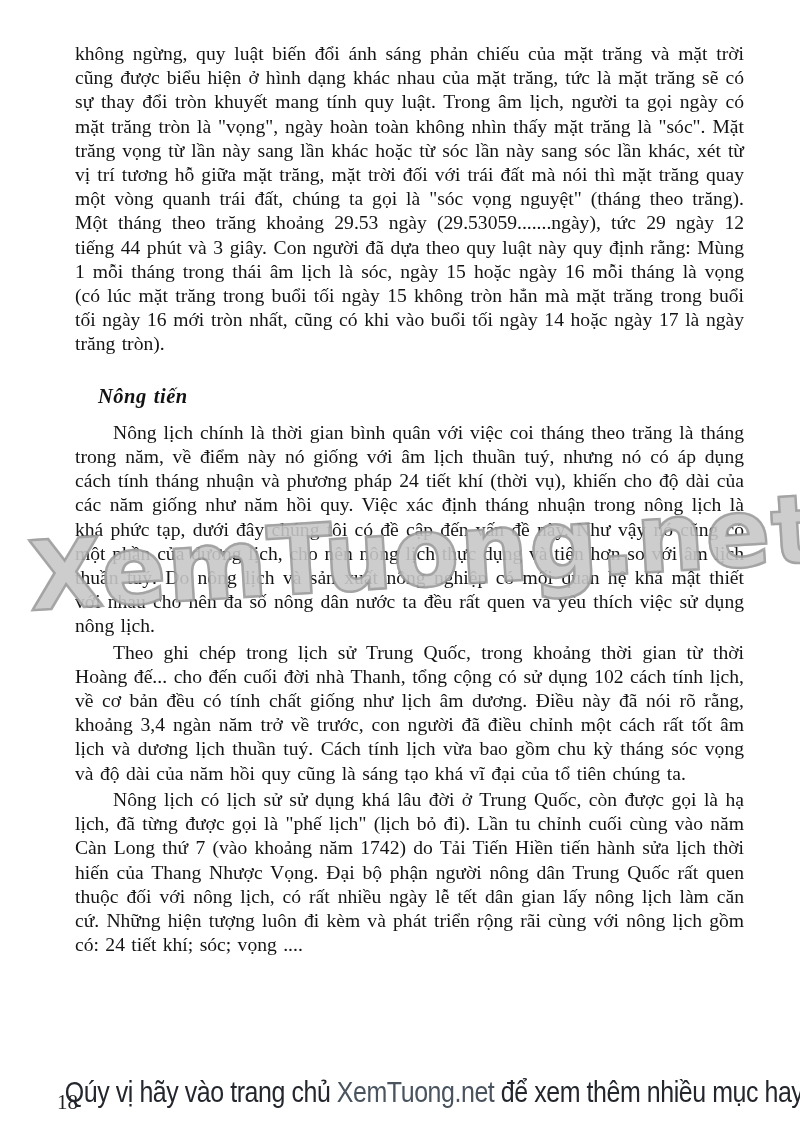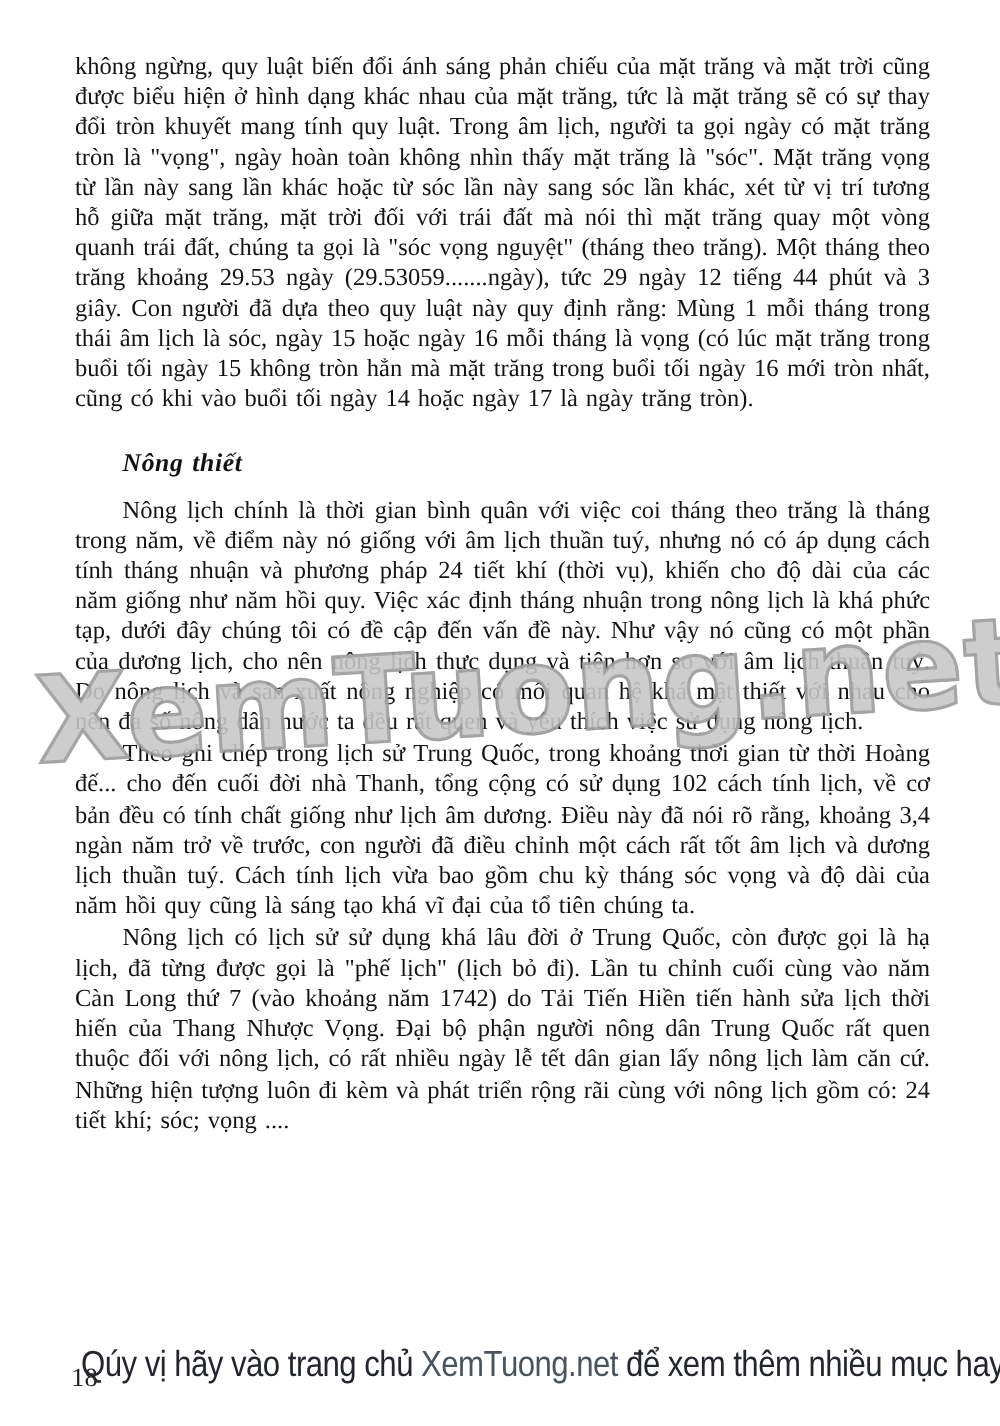--- a/index.html
+++ b/index.html
@@ -23,21 +23,21 @@
     width: 684px;
     font-family: "Liberation Serif", serif;
     font-size: 19.6px;
     line-height: 24.2px;
     color: #141414;
     text-align: justify;
     word-spacing: 1.5px;
     z-index: 1;
   }
   .para {
-    margin: 0 0 2px 0;
+    margin: 0 0 2px 15px;
     text-indent: 38px;
   }
   .para.no-indent { text-indent: 0; }
   .section-heading {
     margin: 27px 0 13px 38px;
     font-size: 20.5px;
     font-weight: bold;
     font-style: italic;
     color: #121212;
     letter-spacing: 0.5px;
@@ -97,21 +97,21 @@
   }
 </style>
 </head>
 <body>
 
 <div class="page">
 
   <div class="body-text">
     <p class="para no-indent">không ngừng, quy luật biến đổi ánh sáng phản chiếu của mặt trăng và mặt trời cũng được biểu hiện ở hình dạng khác nhau của mặt trăng, tức là mặt trăng sẽ có sự thay đổi tròn khuyết mang tính quy luật. Trong âm lịch, người ta gọi ngày có mặt trăng tròn là "vọng", ngày hoàn toàn không nhìn thấy mặt trăng là "sóc". Mặt trăng vọng từ lần này sang lần khác hoặc từ sóc lần này sang sóc lần khác, xét từ vị trí tương hỗ giữa mặt trăng, mặt trời đối với trái đất mà nói thì mặt trăng quay một vòng quanh trái đất,  chúng ta gọi là "sóc vọng nguyệt" (tháng theo trăng). Một tháng theo trăng khoảng 29.53 ngày (29.53059.......ngày), tức 29 ngày 12 tiếng 44 phút và 3 giây. Con người đã dựa theo quy luật này quy định rằng: Mùng 1 mỗi tháng trong thái âm lịch là sóc, ngày 15 hoặc ngày 16 mỗi tháng là vọng (có lúc mặt trăng trong buổi tối ngày 15 không tròn hẳn mà mặt trăng trong buổi tối ngày 16 mới tròn nhất, cũng có khi vào buổi tối ngày 14 hoặc ngày 17 là ngày trăng tròn).</p>
 
-    <h3 class="section-heading">Nông thiết</h3>
+    <h3 class="section-heading">Nông tiến</h3>
 
     <p class="para">Nông lịch chính là thời gian bình quân với việc coi tháng theo trăng là tháng trong năm, về điểm này nó giống với âm lịch thuần tuý, nhưng nó có áp dụng cách tính tháng nhuận và phương pháp 24 tiết khí (thời vụ), khiến cho độ dài của các năm giống như năm hồi quy. Việc xác định tháng nhuận trong nông lịch là khá phức tạp, dưới đây chúng tôi có đề cập đến vấn đề này. Như vậy nó cũng có một phần của dương lịch, cho nên nông lịch thực dụng và tiện hơn so với âm lịch thuần tuý. Do nông lịch và sản xuất nông nghiệp có mối quan hệ khá mật thiết với nhau cho nên đa số nông dân nước ta đều rất quen và yêu thích việc sử dụng nông lịch.</p>
 
 
     <p class="para">Theo ghi chép trong lịch sử Trung Quốc, trong khoảng thời gian từ thời Hoàng đế... cho đến cuối đời nhà Thanh, tổng cộng có sử dụng 102 cách tính lịch, về cơ bản đều có tính chất giống như lịch âm dương. Điều này đã nói rõ rằng, khoảng 3,4 ngàn năm trở về trước, con người đã điều chỉnh một cách rất tốt âm lịch và dương lịch thuần tuý. Cách tính lịch vừa bao gồm chu kỳ tháng sóc vọng và độ dài của năm hồi quy cũng là sáng tạo khá vĩ đại của tổ tiên chúng ta.</p>
 
     <p class="para">Nông lịch có lịch sử sử dụng khá lâu đời ở Trung Quốc, còn được gọi là hạ lịch, đã từng được gọi là "phế lịch" (lịch bỏ đi). Lần tu chỉnh cuối cùng vào năm Càn Long thứ 7 (vào khoảng năm 1742) do Tải Tiến Hiền tiến hành sửa lịch thời hiến của Thang Nhược Vọng. Đại bộ phận người nông dân Trung Quốc rất quen thuộc đối với nông lịch, có rất nhiều ngày lễ tết dân gian lấy nông lịch làm căn cứ. Những hiện tượng luôn đi kèm và phát triển rộng rãi cùng với nông lịch gồm có: 24 tiết khí; sóc; vọng ....</p>
 
   </div>
 

